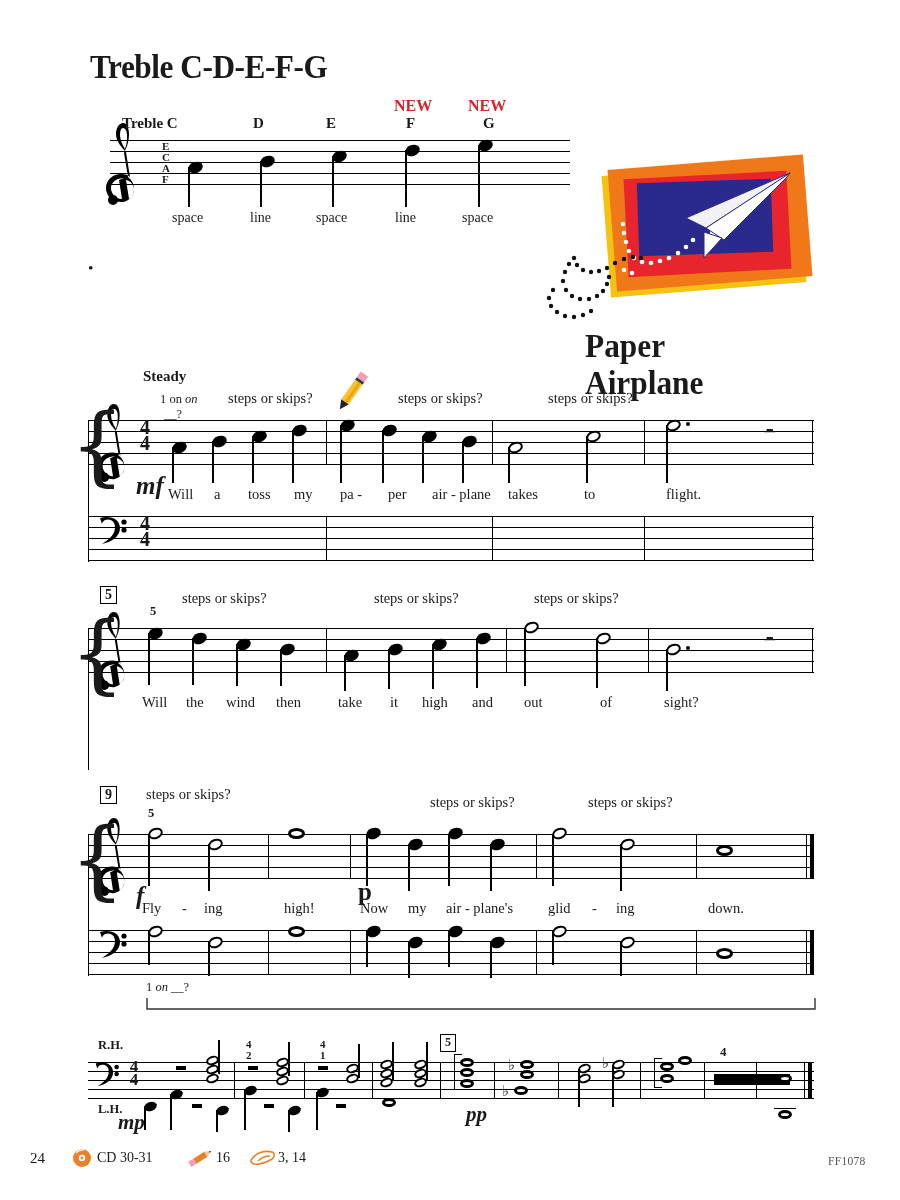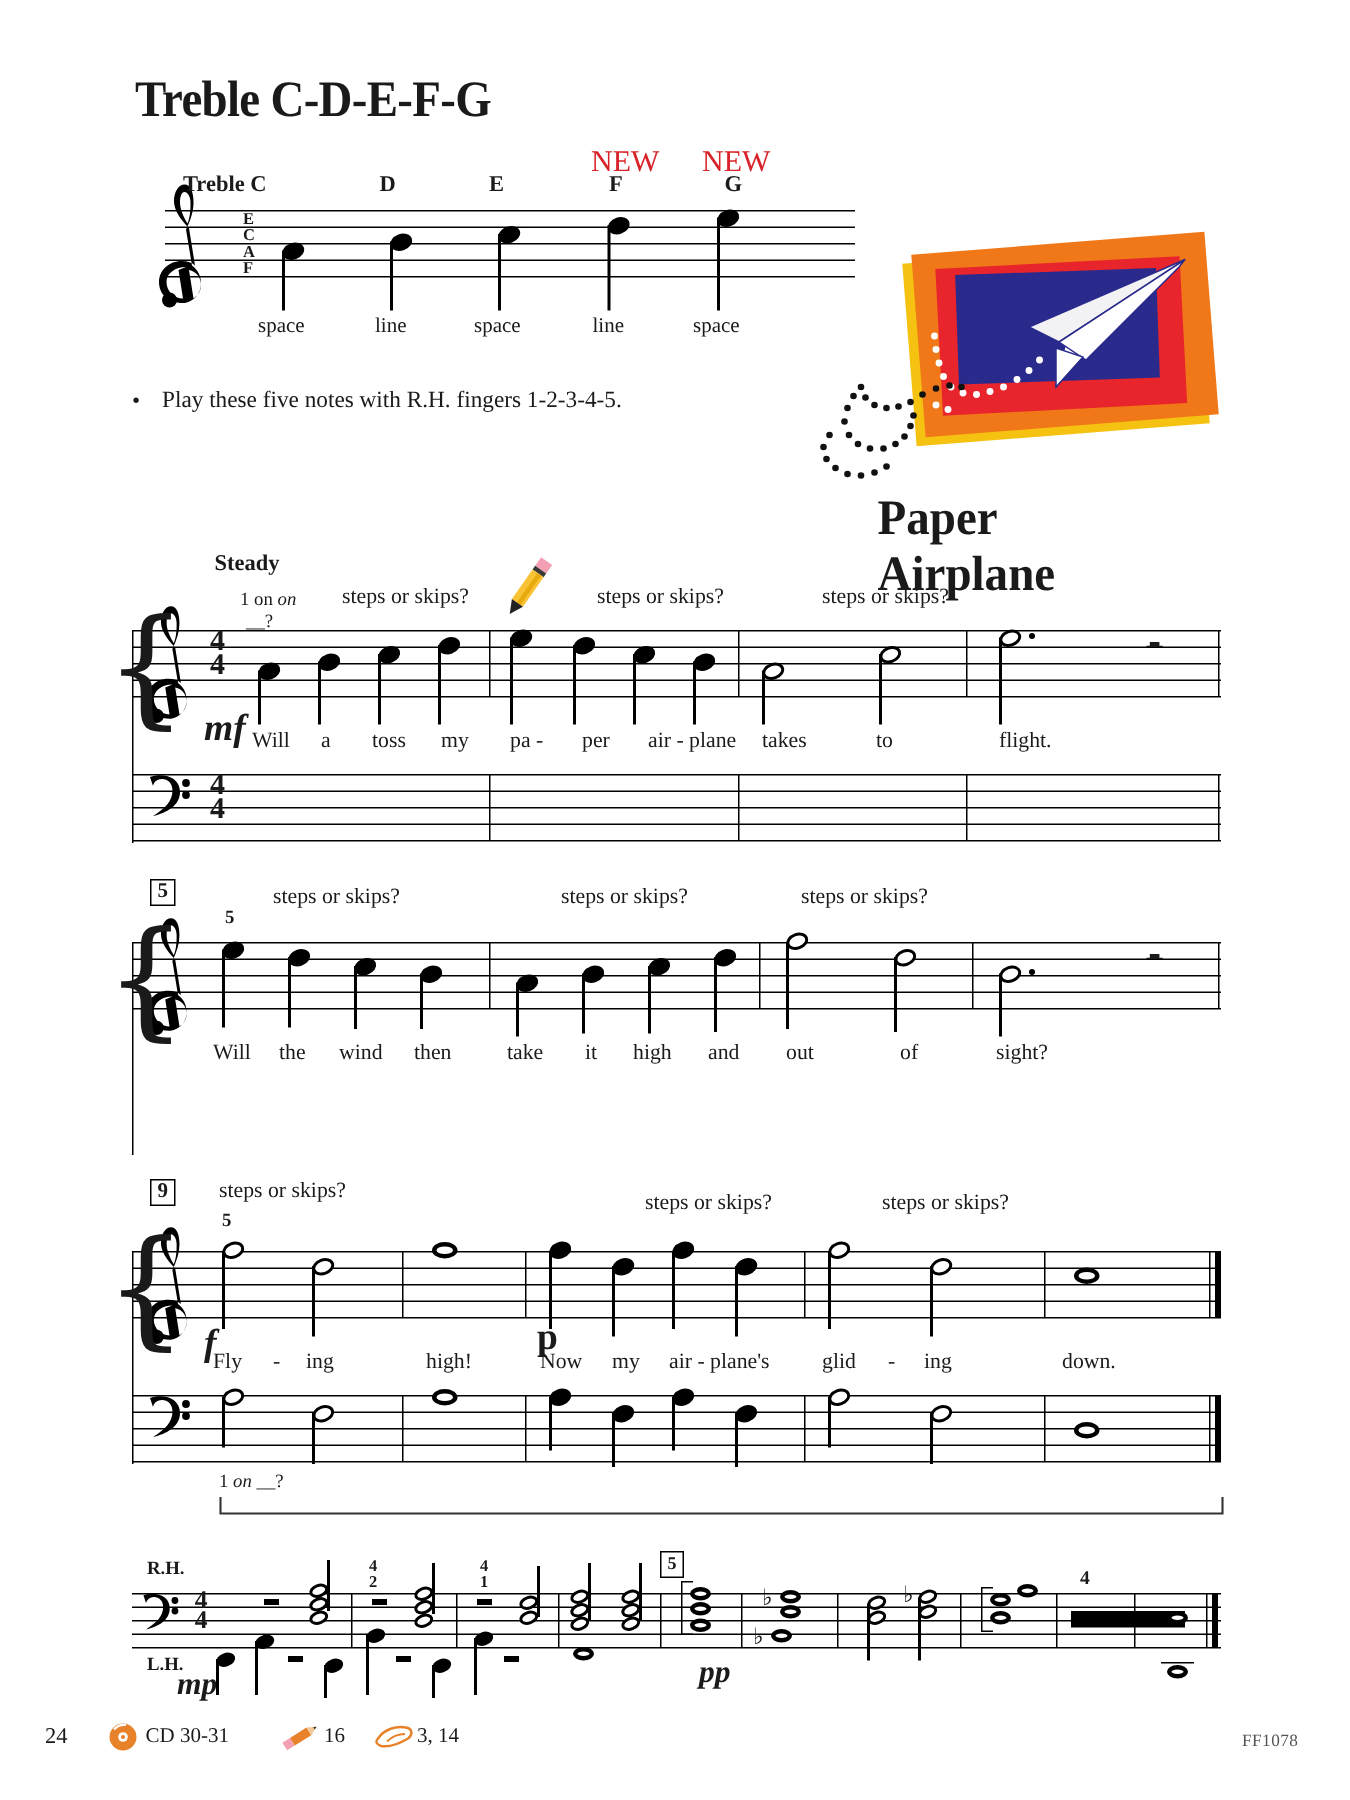--- a/index.html
+++ b/index.html
@@ -13,21 +13,21 @@
   #song-title{left:585px;top:328px;font-size:33px;font-weight:bold;transform:scaleX(0.95);
     transform-origin:left top;}
 
   
   .demo-wrap{left:110px;top:140px;width:460px;height:62px;}
   .sline{position:absolute;left:0;width:460px;height:1.4px;background:#000;}
   .note-head{position:absolute;width:15px;height:11px;border-radius:50%;background:#000;
     transform:rotate(-20deg);}
   .stem{position:absolute;width:1.6px;background:#000;}
   .lbl{position:absolute;font-size:15px;font-weight:bold;}
-  .new-lbl{position:absolute;font-size:20px;font-weight:normal;color:#d8232a;}
+  .new-lbl{position:absolute;font-size:16px;font-weight:bold;color:#d8232a;}
   .sl-lbl{position:absolute;font-size:14px;}
   .face{position:absolute;font-size:11px;font-weight:bold;line-height:11.2px;letter-spacing:0;}
 
   
   #bullet{left:88px;top:256px;width:430px;font-size:15.5px;line-height:21px;}
   #bullet .dot{position:absolute;left:0;top:1px;}
   #bullet .txt{display:block;margin-left:20px;}
 
   
   .ill{left:600px;top:158px;width:215px;height:140px;}
@@ -122,21 +122,20 @@
 
     <div class="sl-lbl" style="left:62px;top:70px">space</div>
     <div class="sl-lbl" style="left:140px;top:70px">line</div>
     <div class="sl-lbl" style="left:206px;top:70px">space</div>
     <div class="sl-lbl" style="left:285px;top:70px">line</div>
     <div class="sl-lbl" style="left:352px;top:70px">space</div>
   </div>
 
   <div class="abs" id="bullet">
     <span class="dot">•</span>
-    <span class="txt">Play these five notes with R.H. fingers 1-2-3-4-5.</span>
   </div>
 
   <div class="abs ill">
     <div style="left:6px;top:10px;width:196px;height:122px;background:#F5C211;transform:rotate(-4.5deg);"></div>
     <div style="left:12px;top:4px;width:196px;height:122px;background:#F07818;transform:rotate(-4.5deg);"></div>
     <div style="left:26px;top:17px;width:163px;height:98px;background:#E8252C;transform:rotate(-3deg);"></div>
     <div style="left:38px;top:23px;width:134px;height:73px;background:#2A2A8C;transform:rotate(-2deg);"></div>
     <svg class="abs" style="left:48px;top:12px" width="145" height="95" viewBox="0 0 145 95">
       <polygon points="142,3 62,60 56,88 72,66 132,10" fill="#ffffff" stroke="#2A2A8C" stroke-width="1"></polygon>
       <polygon points="142,3 38,48 58,58 132,10" fill="#f2f2f5" stroke="#2A2A8C" stroke-width="1"></polygon>

